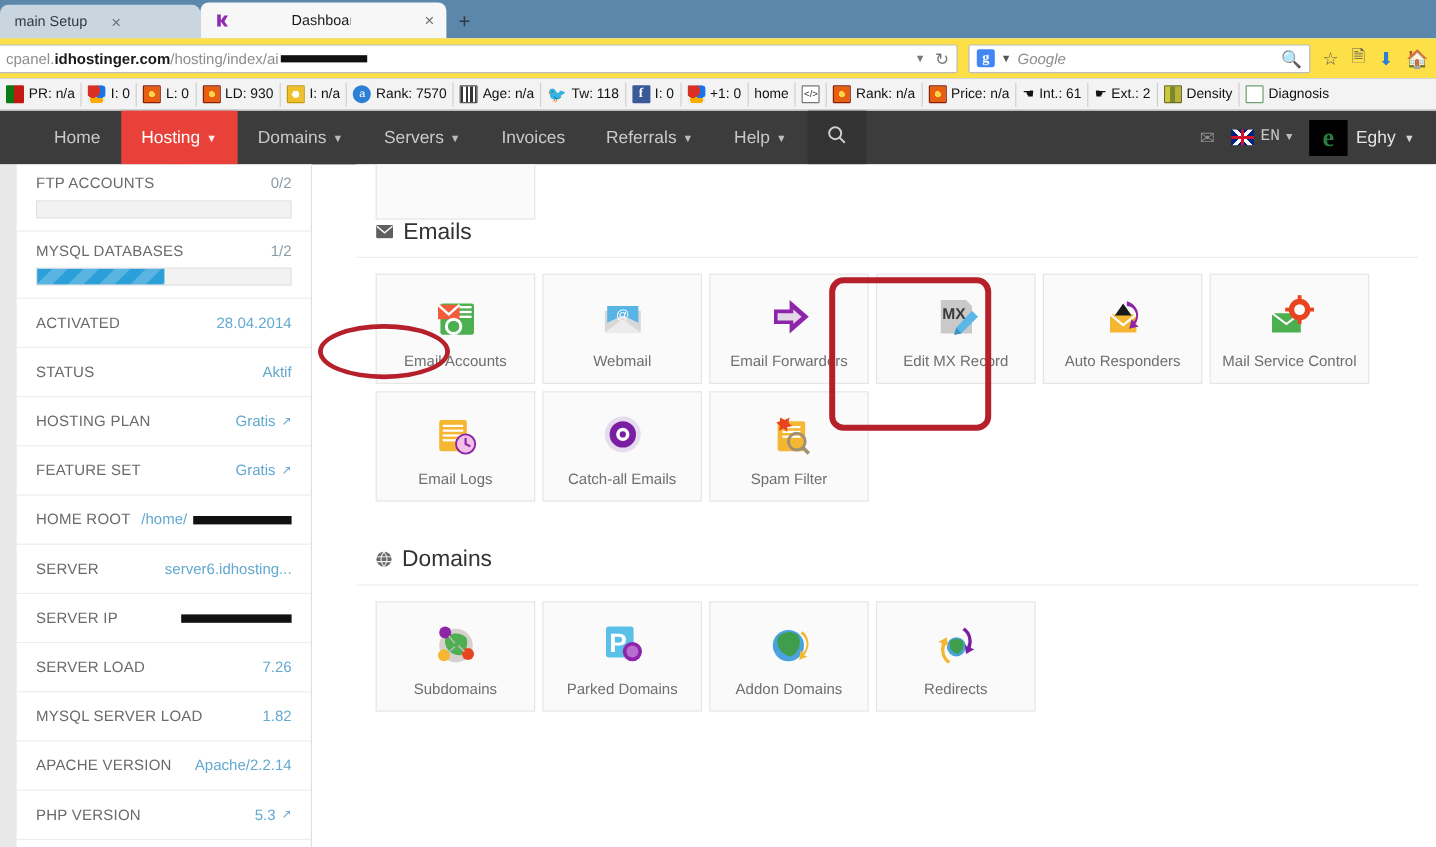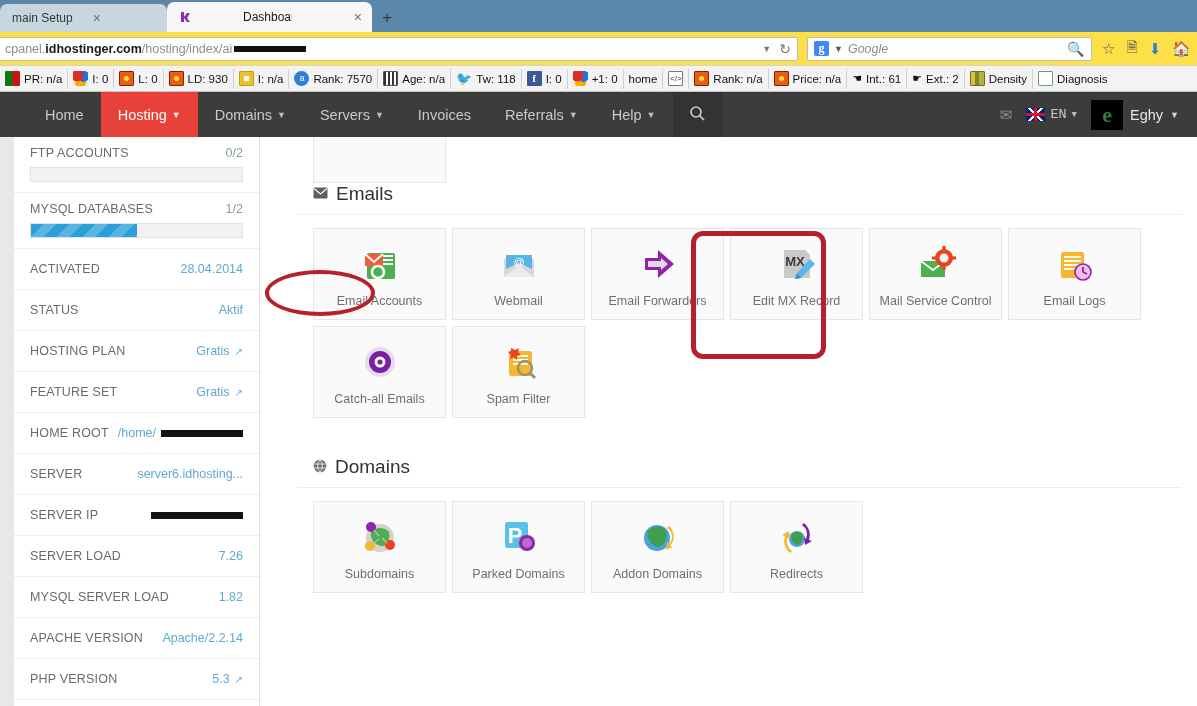--- a/index.html
+++ b/index.html
@@ -508,20 +508,29 @@
               <div class="tile-ico"><svg width="46" height="46" viewBox="0 0 46 46">
                   <path d="M10 9 L31 9 L36 14 L36 37 L10 37 Z" fill="#c9c9c9"></path>
                   <text x="21" y="25" font-size="13" font-weight="bold" fill="#3a3a3a" text-anchor="middle" font-family="Liberation Sans, sans-serif">MX</text>
                   <path d="M36 18 L41 23 L27 37 L21 38 L23 32 Z" fill="#5bb7e8"></path>
                   <path d="M23 32 L21 38 L27 37 Z" fill="#3d93c4"></path>
                 </svg></div>
               <div class="tile-label">Edit MX Record</div>
             </div>
             <div class="tile">
               <div class="tile-ico"><svg width="46" height="46" viewBox="0 0 46 46">
+                  <path d="M12 21 L34 21 L34 36 L12 36 Z" fill="#f5b731"></path>
+                  <path d="M12 21 L23 30 L34 21" fill="none" stroke="#fff" stroke-width="1.8"></path>
+                  <path d="M16 22 L23 12 L30 22 Z" fill="#1a1a1a"></path>
+                  <path d="M26 10 a12 12 0 0 1 7 19 l3 2 l-8 2 l2 -8 l2 2 a8 8 0 0 0 -6 -13 Z" fill="#8e24aa"></path>
+                </svg></div>
+              <div class="tile-label">Auto Responders</div>
+            </div>
+            <div class="tile">
+              <div class="tile-ico"><svg width="46" height="46" viewBox="0 0 46 46">
                   <path d="M8 20 L32 20 L32 36 L8 36 Z" fill="#4caf50"></path>
                   <path d="M8 20 L20 29 L32 20" fill="none" stroke="#fff" stroke-width="1.8"></path>
                   <g transform="translate(31,17)">
                     <circle cx="0" cy="0" r="9" fill="#e8441f"></circle>
                     <circle cx="0" cy="0" r="4.5" fill="#fafafa"></circle>
                     <g fill="#e8441f">
                       <rect x="-1.6" y="-12" width="3.2" height="5"></rect>
                       <rect x="-1.6" y="7" width="3.2" height="5"></rect>
                       <rect x="-12" y="-1.6" width="5" height="3.2"></rect>
                       <rect x="7" y="-1.6" width="5" height="3.2"></rect>

